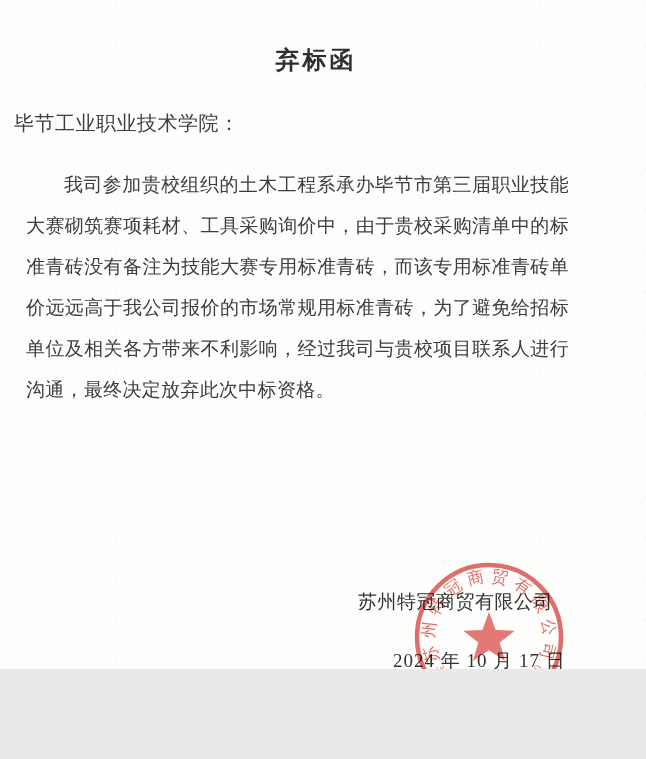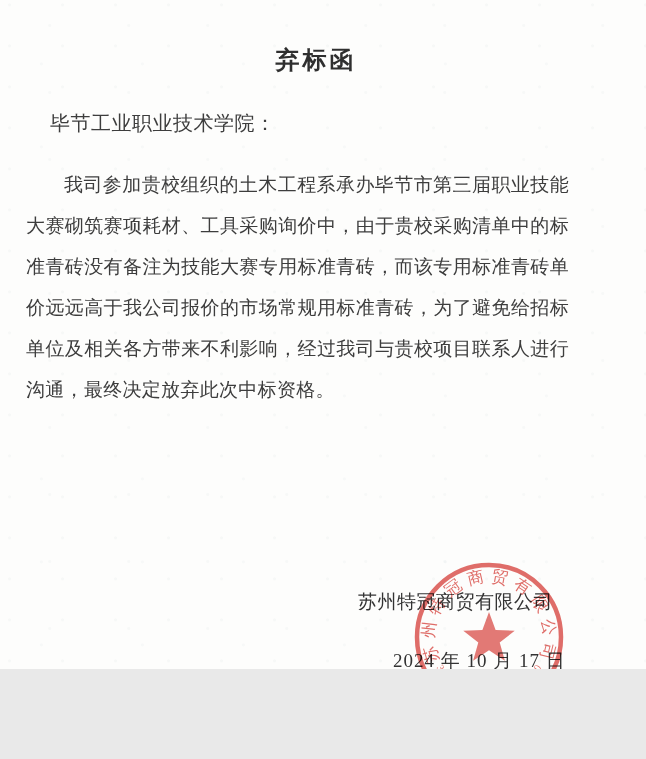--- a/index.html
+++ b/index.html
@@ -18,21 +18,21 @@
     color:#3d3d3d;
     padding-left:36px;
   }
   .title{
     position:absolute;top:44px;left:0;width:632px;
     margin:0;text-align:center;
     font-size:24px;font-weight:700;letter-spacing:3px;color:#2f2f2f;
   }
   .addressee{
     position:absolute;top:110px;left:14px;
-    font-size:20px;letter-spacing:.5px;margin-left:36px;
+    font-size:20px;letter-spacing:.5px;
   }
   .body-text{
     position:absolute;top:152px;left:14px;width:543px;
     margin:12px;
     font-size:19px;line-height:41px;
     text-align:justify;text-justify:inter-character;
     text-indent:2em;letter-spacing:.3px;
   }
   .company-line{
     position:absolute;top:589px;left:358px;

